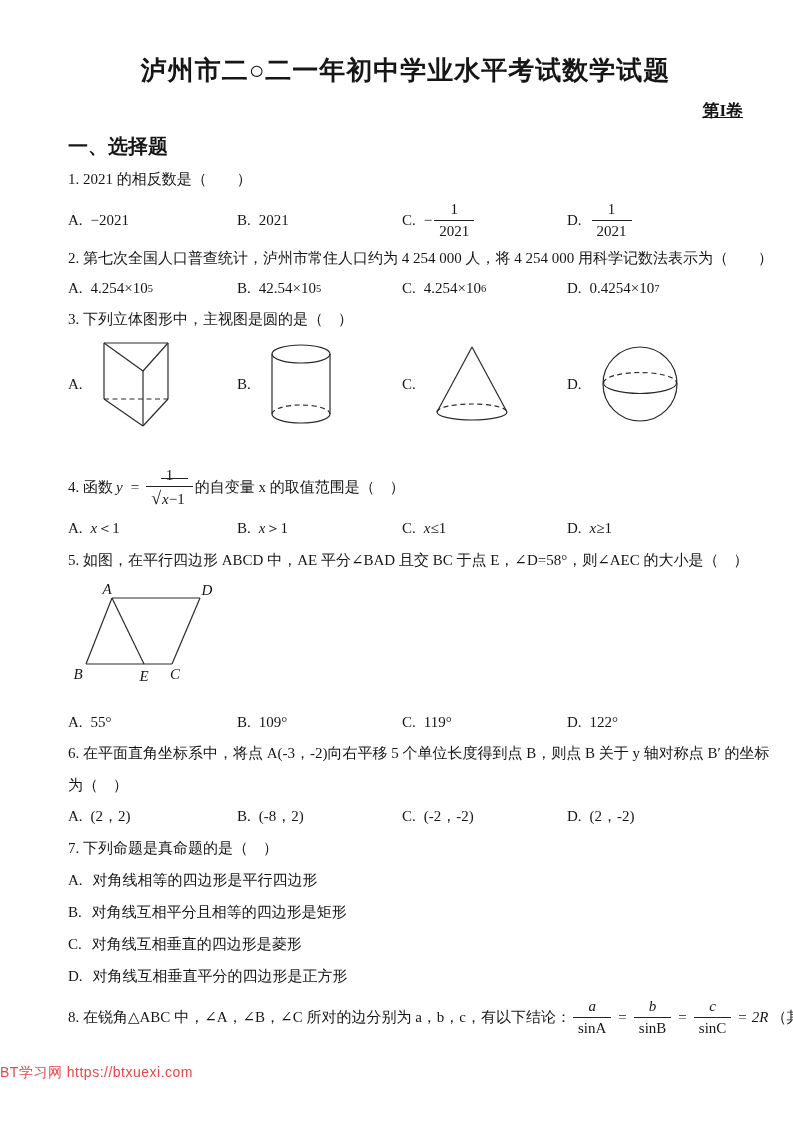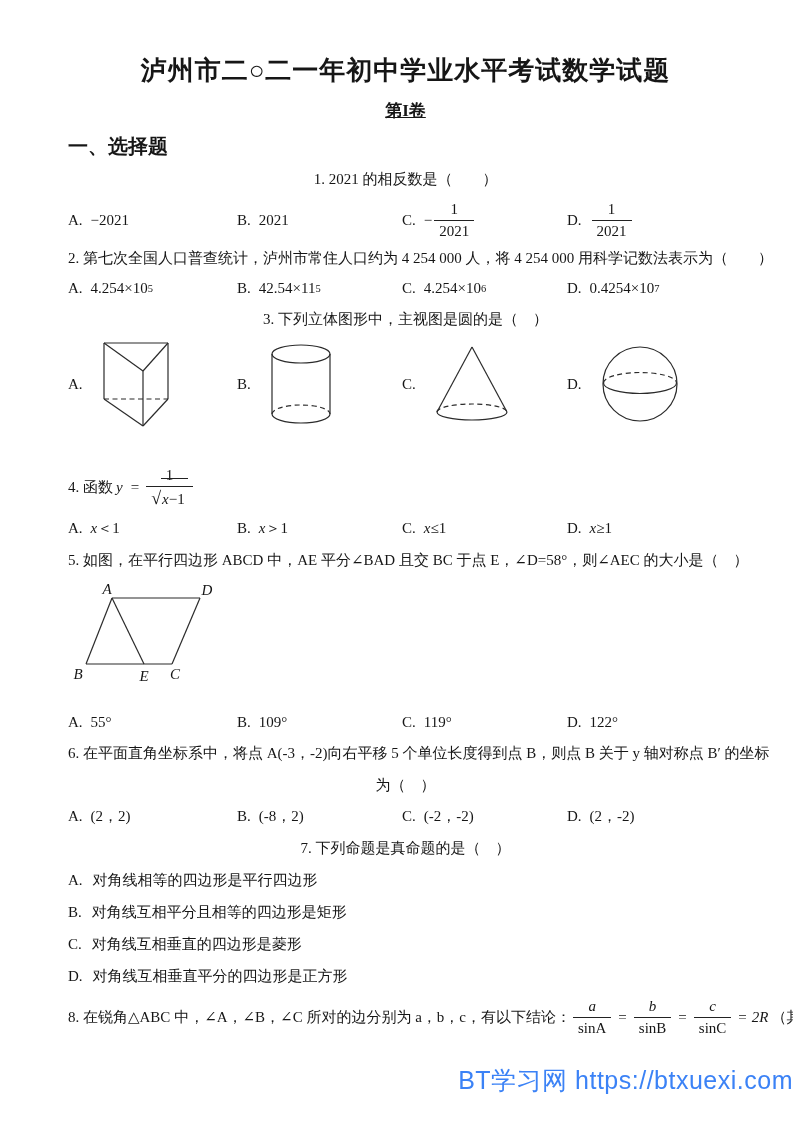--- a/index.html
+++ b/index.html
@@ -5,25 +5,25 @@
   html,body { margin:0; padding:0; }
   body {
     width:793px; height:1122px; position:relative; overflow:hidden;
     background:#ffffff; color:#161616;
     font-family:"Liberation Serif","DejaVu Serif",serif;
     font-size:15px;
   }
   .content { padding:56px 50px 0 68px; }
 
   .title { text-align:center; font-size:26px; font-weight:bold; margin:0 0 13px; line-height:30px; letter-spacing:1px; }
-  .volume { text-align:center; font-size:17px; font-weight:bold; margin:0 0 12px; line-height:24px;text-decoration:underline; }
+  .volume { text-align:right; font-size:17px; font-weight:bold; margin:0 0 12px; line-height:24px;text-decoration:underline; }
   .section { font-size:20px; font-weight:bold; margin:0 0 12px; line-height:22px; }
 
   .row { line-height:20px; margin:0 0 12px; }
-  .stem { white-space:nowrap;text-align:center; }
+  .stem { white-space:nowrap; }
   .flexrow { display:flex; align-items:center; white-space:nowrap;margin-top:40px; }
 
   .opts { display:grid; grid-template-columns:169px 165px 165px auto; align-items:center; margin:0 0 12px; }
   .opt { display:flex; align-items:center; white-space:nowrap; }
   .olabel { margin-right:8px; }
   .tallopts { margin-bottom:9px; }
 
   .it { font-style:italic; }
   .eqs { margin:0 5px; }
   .mlr { margin:0 3px; }
@@ -44,23 +44,23 @@
   .figlabel { font-family:"Liberation Serif","DejaVu Serif",serif; font-style:italic; font-size:15px; fill:#161616; }
 
   .fig5 { margin:2px 0 26px 0; }
 
   .q7row { line-height:20px; margin:0 0 12px; display:flex; }
   .q7row .olabel { margin-right:10px; }
 
   .q8row { margin:4px 0 0; }
 
   .footer {
-    position:absolute; left:0; top:1064px; width:100%; text-align:right;
+    position:absolute; left:0; top:1064px; width:100%; text-align:left;
     font-family:"Liberation Sans","DejaVu Sans",sans-serif;
-    font-size:25px; color:#3b82f6; letter-spacing:0.5px;
+    font-size:14px; color:#ef4444; letter-spacing:0.5px;
   }
 </style>
 </head>
 <body>
 
 <div class="page">
   <div class="content">
 
     <h1 class="title">泸州市二○二一年初中学业水平考试数学试题</h1>
     <div class="volume">第I卷</div>
@@ -98,21 +98,21 @@
     <div>
       <div class="row stem">2. 第七次全国人口普查统计，泸州市常住人口约为 4 254 000 人，将 4 254 000 用科学记数法表示为（　　）</div>
       <div class="opts">
         <span class="opt">
             <span class="olabel">A.</span>
             <span>4.254×10</span>
             <sup class="sup">5</sup>
           </span>
         <span class="opt">
             <span class="olabel">B.</span>
-            <span>42.54×11</span>
+            <span>42.54×10</span>
             <sup class="sup">5</sup>
           </span>
         <span class="opt">
             <span class="olabel">C.</span>
             <span>4.254×10</span>
             <sup class="sup">6</sup>
           </span>
         <span class="opt">
             <span class="olabel">D.</span>
             <span>0.4254×10</span>
@@ -178,20 +178,21 @@
 
     <div>
       <div class="row flexrow">
         <span>4. 函数</span>
         <span class="it mlr">y</span>
         <span class="eqs">=</span>
         <span class="frac">
           <span class="fn">1</span>
           <span class="fd fdsqrt"><span class="sym">√</span><span class="arg"><span class="it">x</span><span>−1</span></span></span>
         </span>
+        <span>的自变量 x 的取值范围是（　）</span>
       </div>
       <div class="opts">
         <span class="opt">
             <span class="olabel">A.</span>
             <span class="it">x</span>
             <span>＜</span>
             <span>1</span>
           </span>
         <span class="opt">
             <span class="olabel">B.</span>

